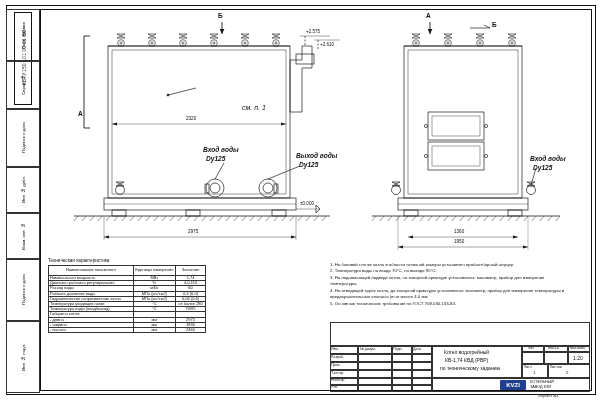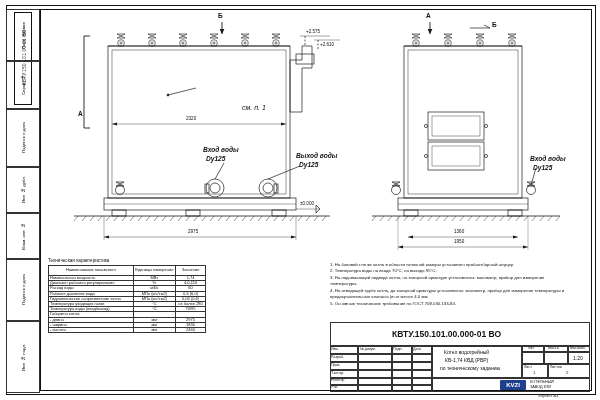--- a/index.html
+++ b/index.html
@@ -351,21 +351,20 @@
 
   <div class="note" style="left:330px;top:262px;width:240px;">
     <div>1. На боковой стенке котла в области топочной камеры установлен пробоотборный штуцер</div>
     <div>2. Температура воды на входе 70°С, на выходе 95°С.</div>
     <div>3. На поднимающей подводе котла, на запорной арматуре установлены: манометр, прибор для измерения температуры.</div>
     <div>4. На отводящей трубе котла, до запорной арматуры установлены: манометр, прибор для измерения температуры и предохранительные клапаны (в не менее 4.0 мм.</div>
     <div>5. Основные технические требования по ГОСТ 708.030.133-84.</div>
   </div>
 
   <div class="cell" style="left:330px;top:322px;width:260px;height:24px;border-width:1px;"></div>
-  <div class="lbl" style="left:392px;top:329px;font-size:8.5px;font-weight:bold;">КВТУ.150.101.00.000-01 ВО</div>
 
   <div class="cell" style="left:330px;top:346px;width:28px;height:8px;"></div>
   <div class="lbl" style="left:331px;top:347px;font-size:3.6px;">Изм.</div>
   <div class="cell" style="left:358px;top:346px;width:34px;height:8px;"></div>
   <div class="lbl" style="left:360px;top:347px;font-size:3.6px;">№ докум.</div>
   <div class="cell" style="left:392px;top:346px;width:20px;height:8px;"></div>
   <div class="lbl" style="left:393px;top:347px;font-size:3.6px;">Подп.</div>
   <div class="cell" style="left:412px;top:346px;width:20px;height:8px;"></div>
   <div class="lbl" style="left:413px;top:347px;font-size:3.6px;">Дата</div>
 

